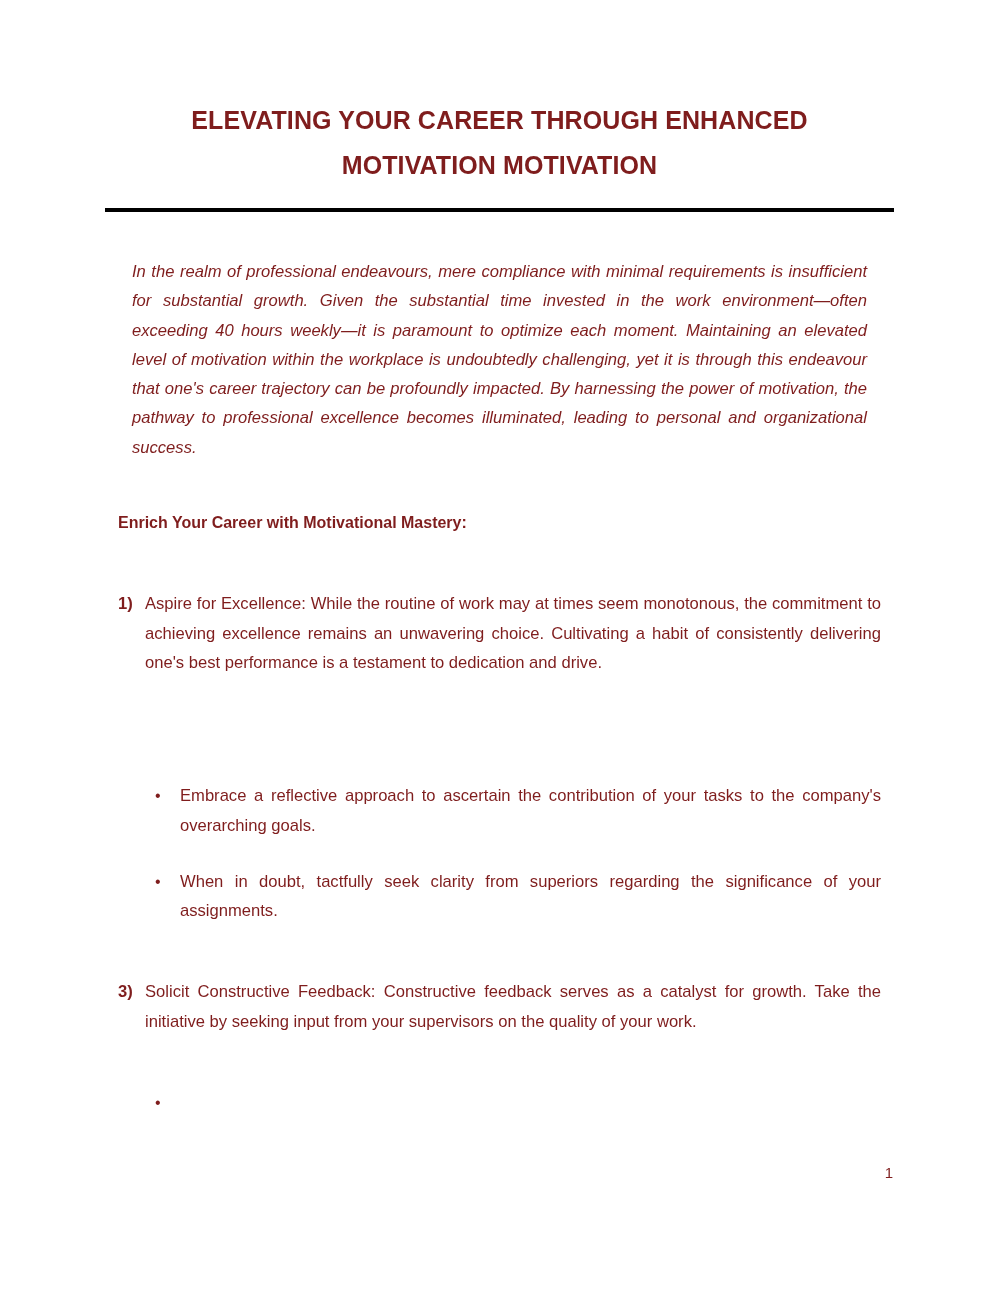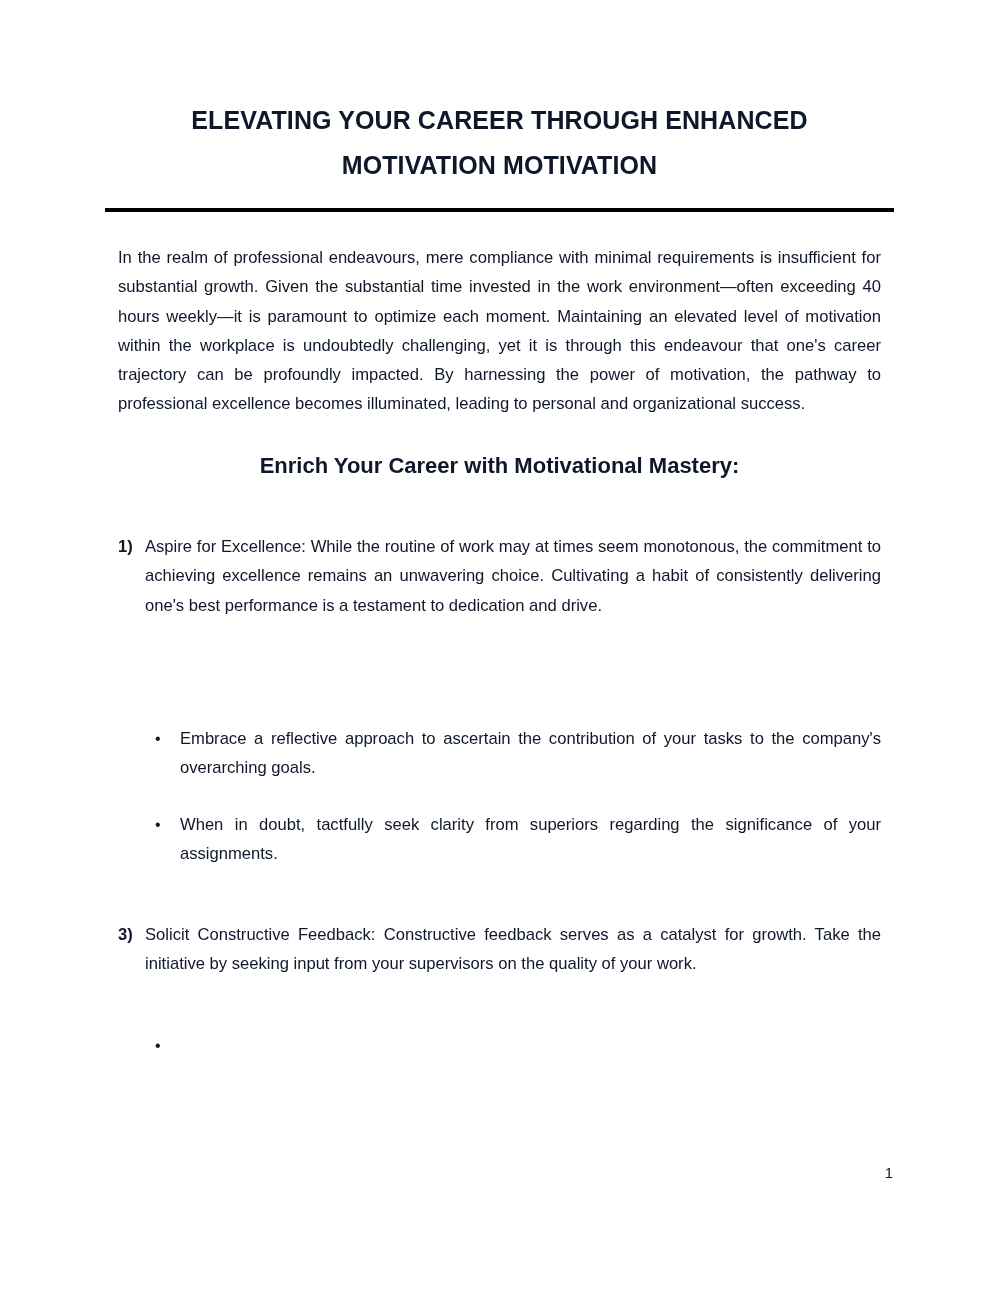--- a/index.html
+++ b/index.html
@@ -7,21 +7,21 @@
     padding: 0;
     background: #ffffff;
   }
   .page {
     position: relative;
     width: 1000px;
     height: 1290px;
     background: #ffffff;
     overflow: hidden;
     font-family: "Liberation Sans", sans-serif;
-    color: #0f172a;
+    color: #7f1d1d;
     box-sizing: border-box;
   }
 
   
   .doc-title {
     position: absolute;
     left: 105px;
     top: 98px;
     width: 789px;
     text-align: center;
@@ -47,33 +47,34 @@
 
   
   .content {
     position: absolute;
     left: 118px;
     top: 243px;
     width: 763px;
   }
 
   p.body-para {
-    margin: 0;
+    margin: 14px;
     font-size: 16.6px;
     line-height: 29.3px;
     text-align: justify;
     text-justify: inter-word;
+    font-style: italic;
   }
 
   .section-head {
     margin: 0;
-    font-size: 22px;
+    font-size: 16px;
     line-height: 29.3px;
     font-weight: bold;
-    text-align: center;
+    text-align: left;
   }
 
   
   .gap-lg { height: 32px; }
   .gap-xl { height: 52px; }
   .gap-md { height: 27px; }
 
   
   .num-item {
     position: relative;

